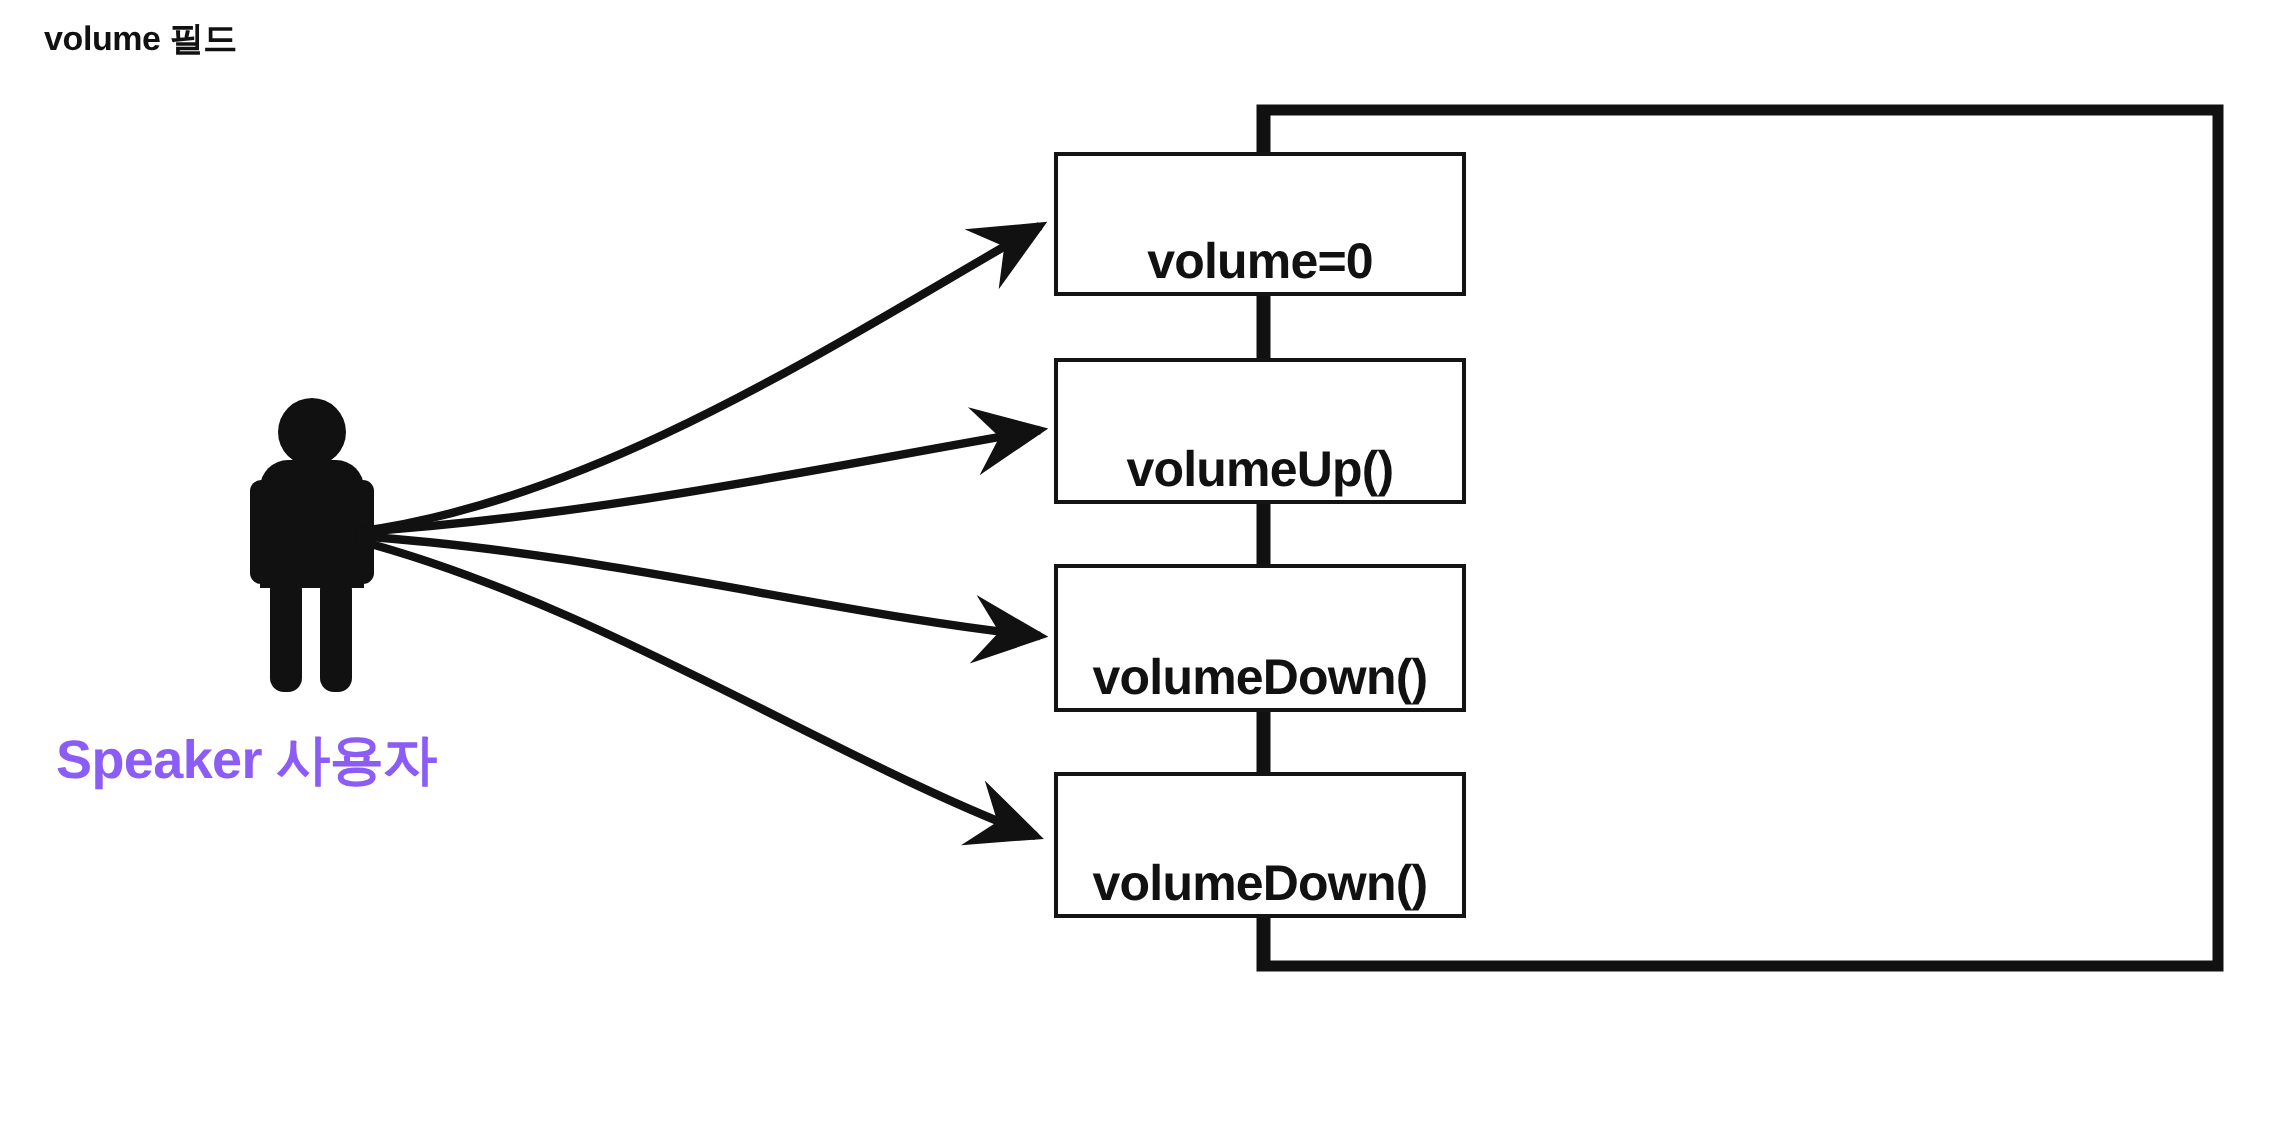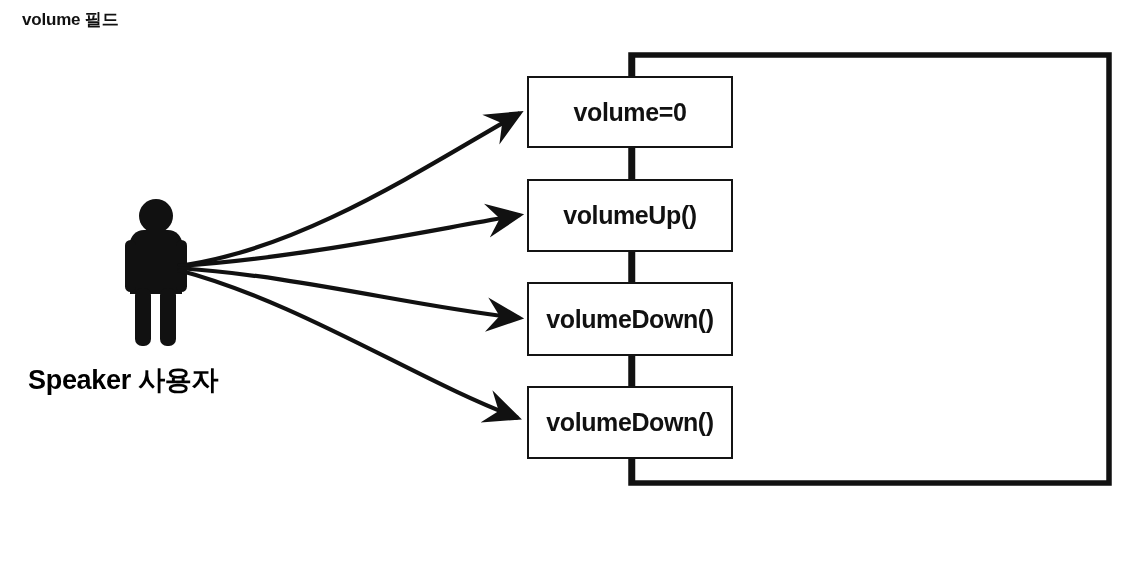--- a/index.html
+++ b/index.html
@@ -40,38 +40,38 @@
     height: 562px;
   }
 
   
   .member-box {
     position: absolute;
     box-sizing: border-box;
     background: #ffffff;
     border: 2.2px solid #141414;
     display: flex;
-    align-items: center;
+    align-items: flex-end;
     justify-content: center;
     z-index: 4;
   }
   .member-box .member-label {
     font-size: 25px;
     font-weight: bold;
     color: #111111;
     letter-spacing: -0.4px;
     white-space: nowrap;
   }
 
   
   .caption {
     position: absolute;
     font-size: 27px;
     font-weight: bold;
-    color: #000000;
+    color: #8b5cf6;
     letter-spacing: -0.3px;
     white-space: nowrap;
     z-index: 6;
   }
   #actor-caption { left: 28px;  top: 362px; }
   #class-caption { left: 800px; top: 503px; }
 </style>
 </head>
 <body>
 

